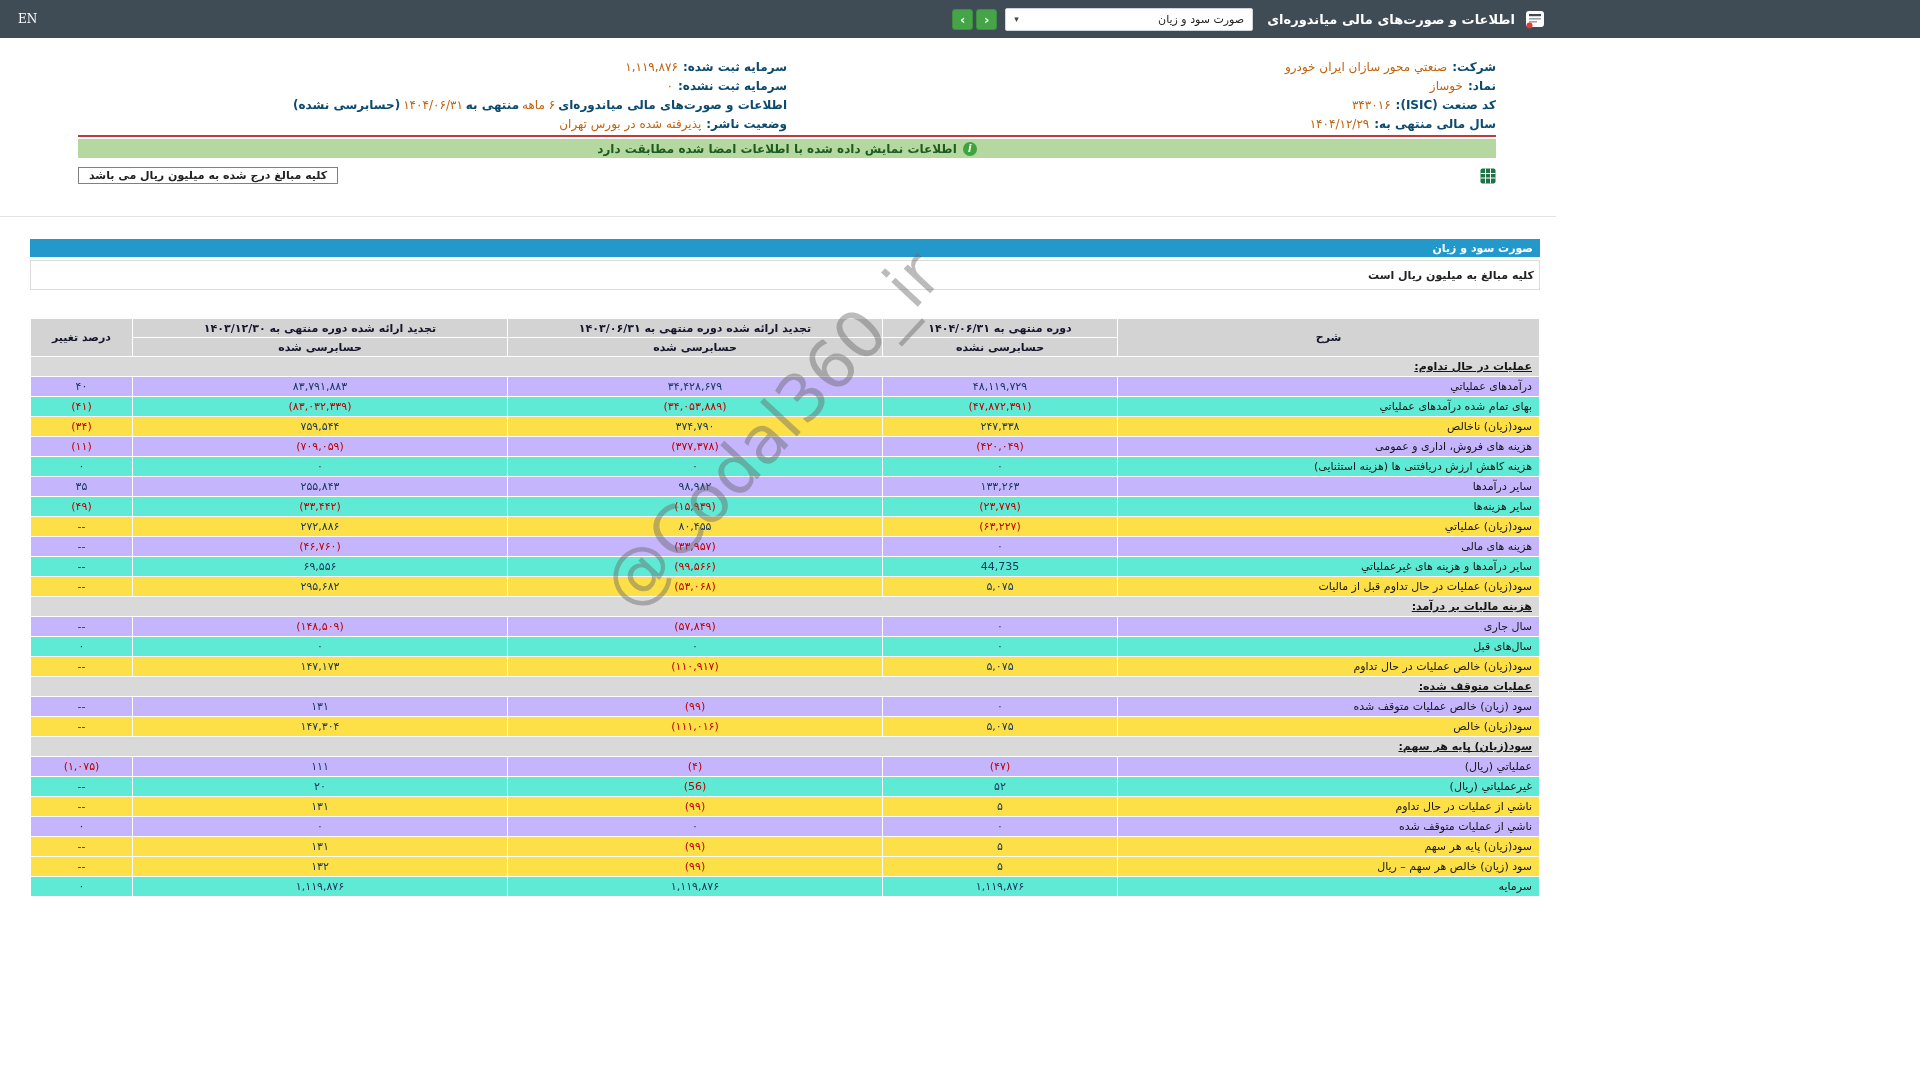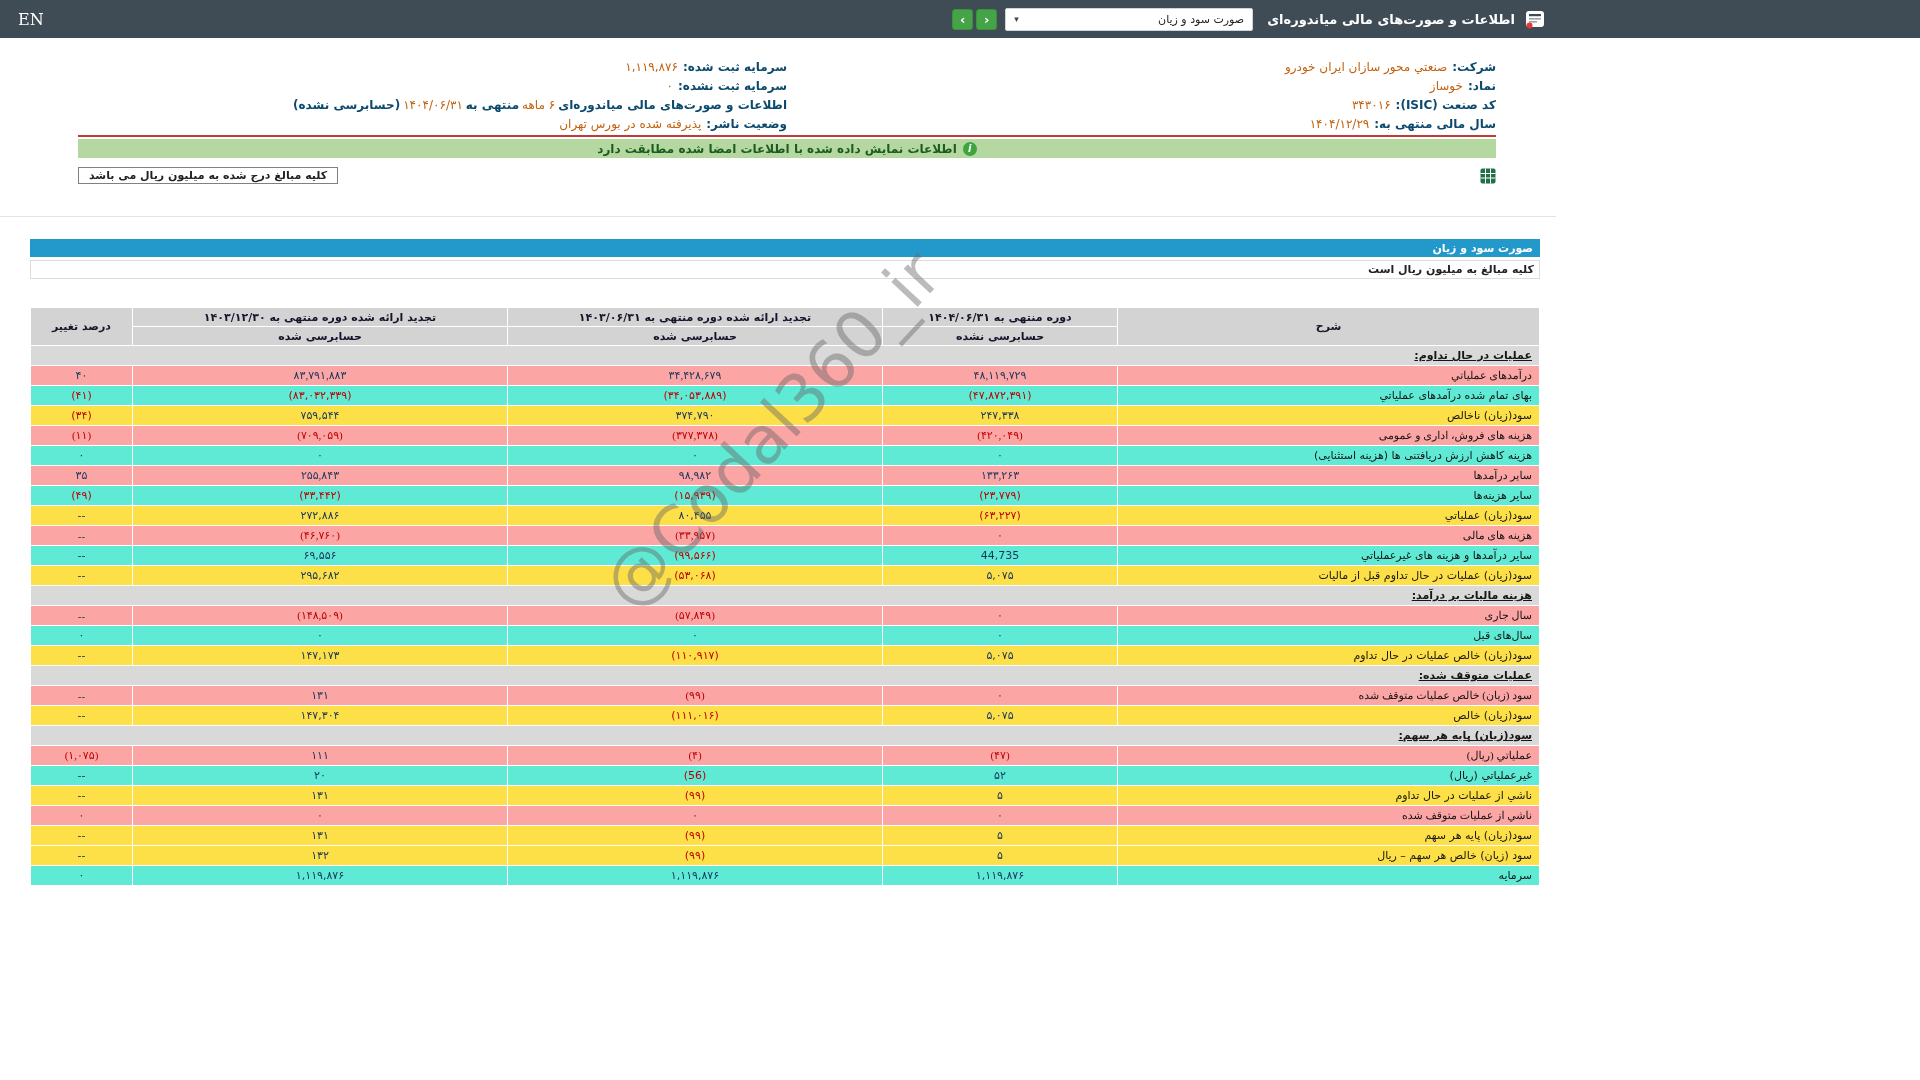--- a/index.html
+++ b/index.html
@@ -14,21 +14,21 @@
   .topbar-title { color:#fff; font-size:13px; font-weight:bold; margin-left:14px; white-space:nowrap; }
   .report-select { width:248px; height:23px; background:#fff; border:1px solid #cfd4d8; border-radius:2px;
     display:flex; align-items:center; justify-content:space-between; padding:0 8px; cursor:pointer; }
   .select-value { font-size:11px; color:#222; }
   .caret { font-size:9px; color:#444; }
   .nav-btns { display:flex; gap:3px; margin-right:8px; }
   .nav-btn { width:21px; height:21px; background:#45a348; border:1px solid #3c8f3f; border-radius:3px;
     color:#fff; font-size:13px; font-weight:bold; line-height:1; cursor:pointer; font-family:inherit;
     display:flex; align-items:center; justify-content:center; }
   .spacer { flex:1; }
-  .en-link { color:#fff; font-size:16px; text-decoration:none; cursor:pointer;
+  .en-link { color:#fff; font-size:12px; text-decoration:none; cursor:pointer;
     font-family:"DejaVu Serif","Liberation Serif",serif; }
 
   .page { width:1556px; }
 
   
   .company { width:1418px; margin:19px 0 0 78px; direction:rtl;
     border-bottom:2px solid #c03a3a; padding-bottom:2px; }
   .info-grid { display:grid; grid-template-columns:1fr 1fr; direction:rtl; }
   .info-row { height:19px; display:flex; align-items:center; gap:5px; font-size:12px; direction:rtl; white-space:nowrap; }
   .lbl { font-weight:bold; color:#0c4a6e; }
@@ -48,31 +48,31 @@
   .excel-icon { width:16px; height:16px; cursor:pointer; }
   .unit-box { border:1px solid #808080; padding:1px 10px; font-size:11px; font-weight:bold;
     color:#222; height:17px; display:flex; align-items:center; }
 
   .divider { margin-top:32px; border-top:1px solid #e3e3e3; width:1556px; }
 
   
   .stmt { width:1510px; margin:22px 0 0 30px; position:relative; direction:rtl; }
   .stmt-title { height:18px; background:#2398ca; color:#fff; font-size:11px; font-weight:bold;
     display:flex; align-items:center; padding:0 7px; }
-  .stmt-unit { height:19px; border:1px solid #dcdcdc; margin-top:3px; font-size:11px; font-weight:bold;
+  .stmt-unit { height:30px; border:1px solid #dcdcdc; margin-top:3px; font-size:11px; font-weight:bold;
     display:flex; align-items:center; padding:0 5px; color:#222; background:#fff; }
 
   .pl-table { width:100%; border-collapse:collapse; table-layout:fixed; margin-top:28px; font-size:11px; }
   .pl-table th { height:19px; background:#d3d3d3; border:1px solid #fff; font-weight:bold;
     color:#14142b; text-align:center; padding:0 4px; }
   .pl-table td { height:20px; border:1px solid #fff; padding:0 7px; }
   td.cell-label { text-align:right; color:#161616; }
   td.cell-num { text-align:center; direction:ltr; color:#17365d; }
   td.neg { color:#c00000; }
-  .row-blue td { background:#fca5a5;font-family:Liberation Serif, serif; }
+  .row-blue td { background:#c4b5fd; }
   .row-yellow td { background:#fde047; }
   .row-white td { background:#5eead4; }
   .row-section td { background:#d9d9d9; font-weight:bold; color:#161616; text-align:right;text-decoration:underline; }
 
   .watermark { position:absolute; left:742px; top:191px;
     transform:translate(-50%,-50%) rotate(-47deg);
     font-size:66px; color:rgba(105,105,105,0.45); pointer-events:none;
     white-space:nowrap; direction:ltr; z-index:3; }
 </style>
 </head>

